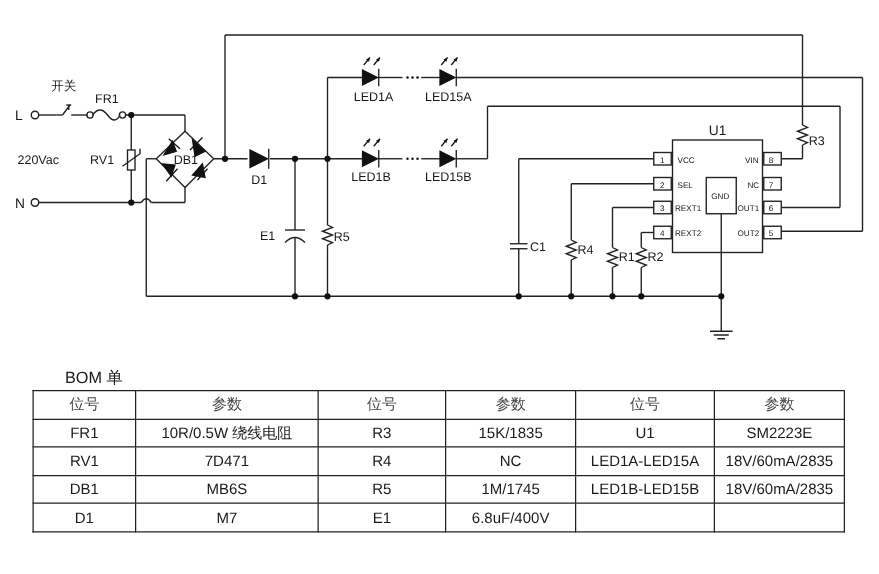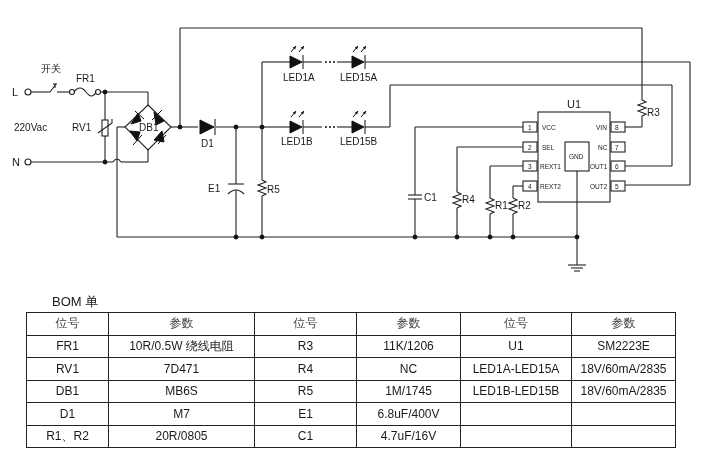--- a/index.html
+++ b/index.html
@@ -243,21 +243,21 @@
       <th class="c4">参数</th>
       <th class="c5">位号</th>
       <th class="c6">参数</th>
     </tr>
   </thead>
   <tbody>
     <tr>
       <td>FR1</td>
       <td>10R/0.5W 绕线电阻</td>
       <td>R3</td>
-      <td>11K/1206</td>
+      <td>15K/1835</td>
       <td>U1</td>
       <td>SM2223E</td>
     </tr>
     <tr>
       <td>RV1</td>
       <td>7D471</td>
       <td>R4</td>
       <td>NC</td>
       <td>LED1A-LED15A</td>
       <td>18V/60mA/2835</td>
@@ -271,22 +271,14 @@
       <td>18V/60mA/2835</td>
     </tr>
     <tr>
       <td>D1</td>
       <td>M7</td>
       <td>E1</td>
       <td>6.8uF/400V</td>
       <td></td>
       <td></td>
     </tr>
-    <tr>
-      <td>R1、R2</td>
-      <td>20R/0805</td>
-      <td>C1</td>
-      <td>4.7uF/16V</td>
-      <td></td>
-      <td></td>
-    </tr>
   </tbody>
 </table>
 
 </body></html>

